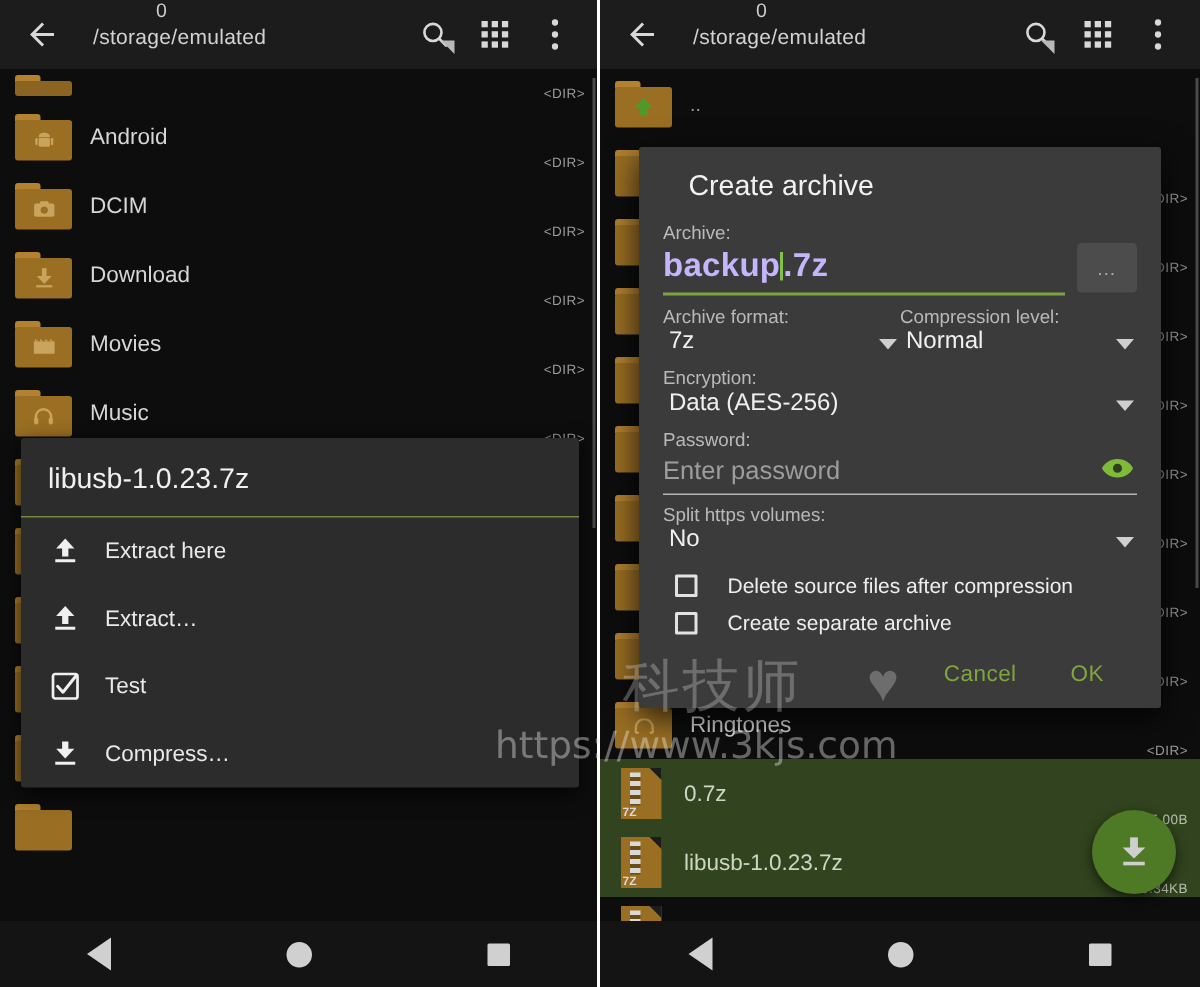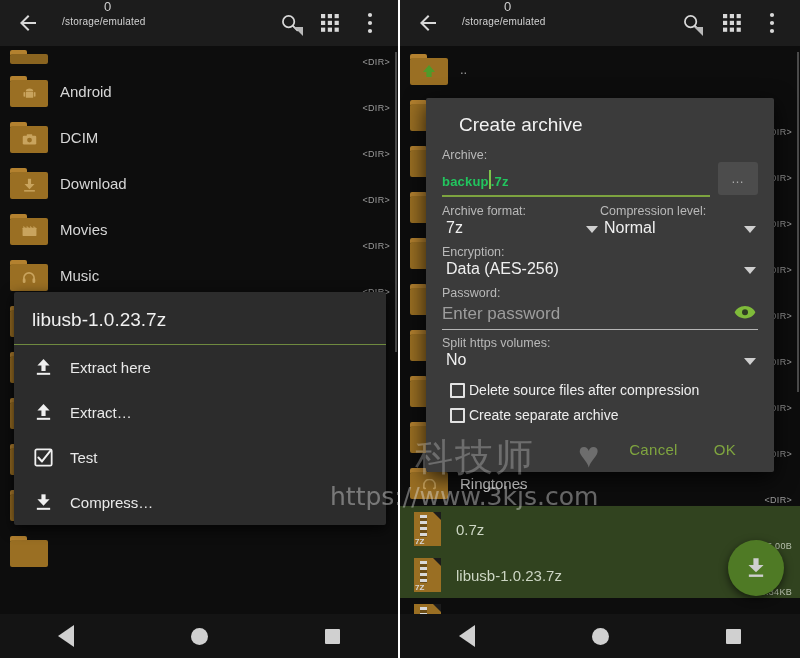--- a/index.html
+++ b/index.html
@@ -6,21 +6,21 @@
   body{width:800px;height:658px;font-family:"Liberation Sans",sans-serif;overflow:hidden;}
   .screens{display:flex;width:800px;height:658px;gap:0;}
   .phone{position:relative;width:400px;height:658px;background:#0d0d0d;overflow:hidden;}
   .phone.left{border-right:2px solid #ffffff;width:398px;}
 
   
   .appbar{position:relative;height:46px;background:#1c1c1c;display:flex;align-items:center;padding:0 8px;box-sizing:border-box;}
   .icon-btn{width:40px;height:40px;display:flex;align-items:center;justify-content:center;flex:0 0 auto;}
   .path-wrap{flex:1 1 auto;position:relative;height:46px;}
   .vol-num{position:absolute;left:56px;top:-1px;font-size:13px;color:#cfcfcf;}
-  .path-txt{position:absolute;left:14px;top:16px;font-size:10px;color:#d2d2d2;letter-spacing:.2px;}
+  .path-txt{position:absolute;left:14px;top:16px;font-size:14px;color:#d2d2d2;letter-spacing:.2px;}
   .path-tri{position:absolute;left:246px;top:27px;width:0;height:0;border-left:9px solid #b8b8b8;border-bottom:9px solid transparent;transform:rotate(90deg);}
   svg{display:block;}
 
   
   .filelist{position:absolute;left:0;right:0;top:46px;bottom:0;}
   .row{position:relative;height:46px;display:flex;align-items:center;padding-left:10px;box-sizing:border-box;}
   .row .fname{font-size:15px;color:#d6d6d6;margin-left:12px;white-space:nowrap;}
   .row .meta{position:absolute;right:8px;bottom:1px;font-size:9px;color:#9a9a9a;letter-spacing:.3px;}
   .row.sel{background:#31431f;}
   .row.sel .fname{color:#cdd6c4;}
@@ -49,36 +49,36 @@
   .menu-item .mi-right{position:absolute;right:16px;top:50%;transform:translateY(-50%);}
 
   
   .dialog{position:absolute;left:26px;top:98px;width:348px;background:#3b3b3b;border-radius:2px;
           box-shadow:0 6px 22px rgba(0,0,0,.8);padding:0 0 10px;box-sizing:border-box;}
   .dlg-title{padding:16px 0 10px 33px;font-size:19px;color:#f2f2f2;}
   .dlg-body{padding:0 16px;}
   .lbl{font-size:12.5px;color:#b9b9b9;margin-top:2px;}
   .archive-row{display:flex;align-items:flex-end;gap:8px;}
   .archive-field{flex:1 1 auto;position:relative;border-bottom:2px solid #7da33f;padding:2px 0 5px;}
-  .archive-val{font-size:13px;color:#22c55e;font-weight:bold;letter-spacing:.2px;}
+  .archive-val{font-size:22px;color:#c4b5fd;font-weight:bold;letter-spacing:.2px;}
   .caret{display:inline-block;width:2px;height:19px;background:#7ec24a;vertical-align:-3px;margin:0 0 0 0;}
   .browse-btn{width:40px;height:33px;background:#4c4c4c;border-radius:3px;display:flex;align-items:center;
               justify-content:center;color:#aaaaaa;font-size:13px;letter-spacing:1px;flex:0 0 auto;margin-bottom:2px;}
   .two-col{display:flex;}
   .col{flex:1 1 0;min-width:0;}
   .sel-row{position:relative;padding:1px 18px 4px 4px;}
   .sel-val{font-size:16px;color:#f0f0f0;white-space:nowrap;}
   .caret-dn{position:absolute;right:2px;top:8px;width:0;height:0;border-left:6px solid transparent;
             border-right:6px solid transparent;border-top:7px solid #cfcfcf;}
   .pwd-field{position:relative;border-bottom:1px solid #b5b5b5;padding:3px 0 5px;margin-top:1px;}
   .pwd-ph{font-size:17px;color:#9d9d9d;}
   .eye{position:absolute;right:2px;top:4px;}
   .chk-row{display:flex;align-items:center;margin-top:9px;padding-left:8px;}
   .chk{width:15px;height:15px;border:2px solid #e2e2e2;border-radius:1px;flex:0 0 auto;box-sizing:border-box;}
-  .chk-lbl{margin-left:4px;font-size:14px;color:#eeeeee;white-space:nowrap;}
+  .chk-lbl{margin-left:20px;font-size:14px;color:#eeeeee;white-space:nowrap;}
   .dlg-actions{display:flex;justify-content:flex-end;gap:36px;padding:18px 22px 4px 0;}
   .dlg-btn{font-size:15px;color:#7fa53f;letter-spacing:.3px;}
 
   
   .fab{position:absolute;right:16px;bottom:62px;width:56px;height:56px;border-radius:50%;
        background:#4f7a25;display:flex;align-items:center;justify-content:center;
        box-shadow:0 3px 8px rgba(0,0,0,.6);}
 
   
   .navbar{position:absolute;left:0;right:0;bottom:0;height:44px;background:#141414;display:flex;

